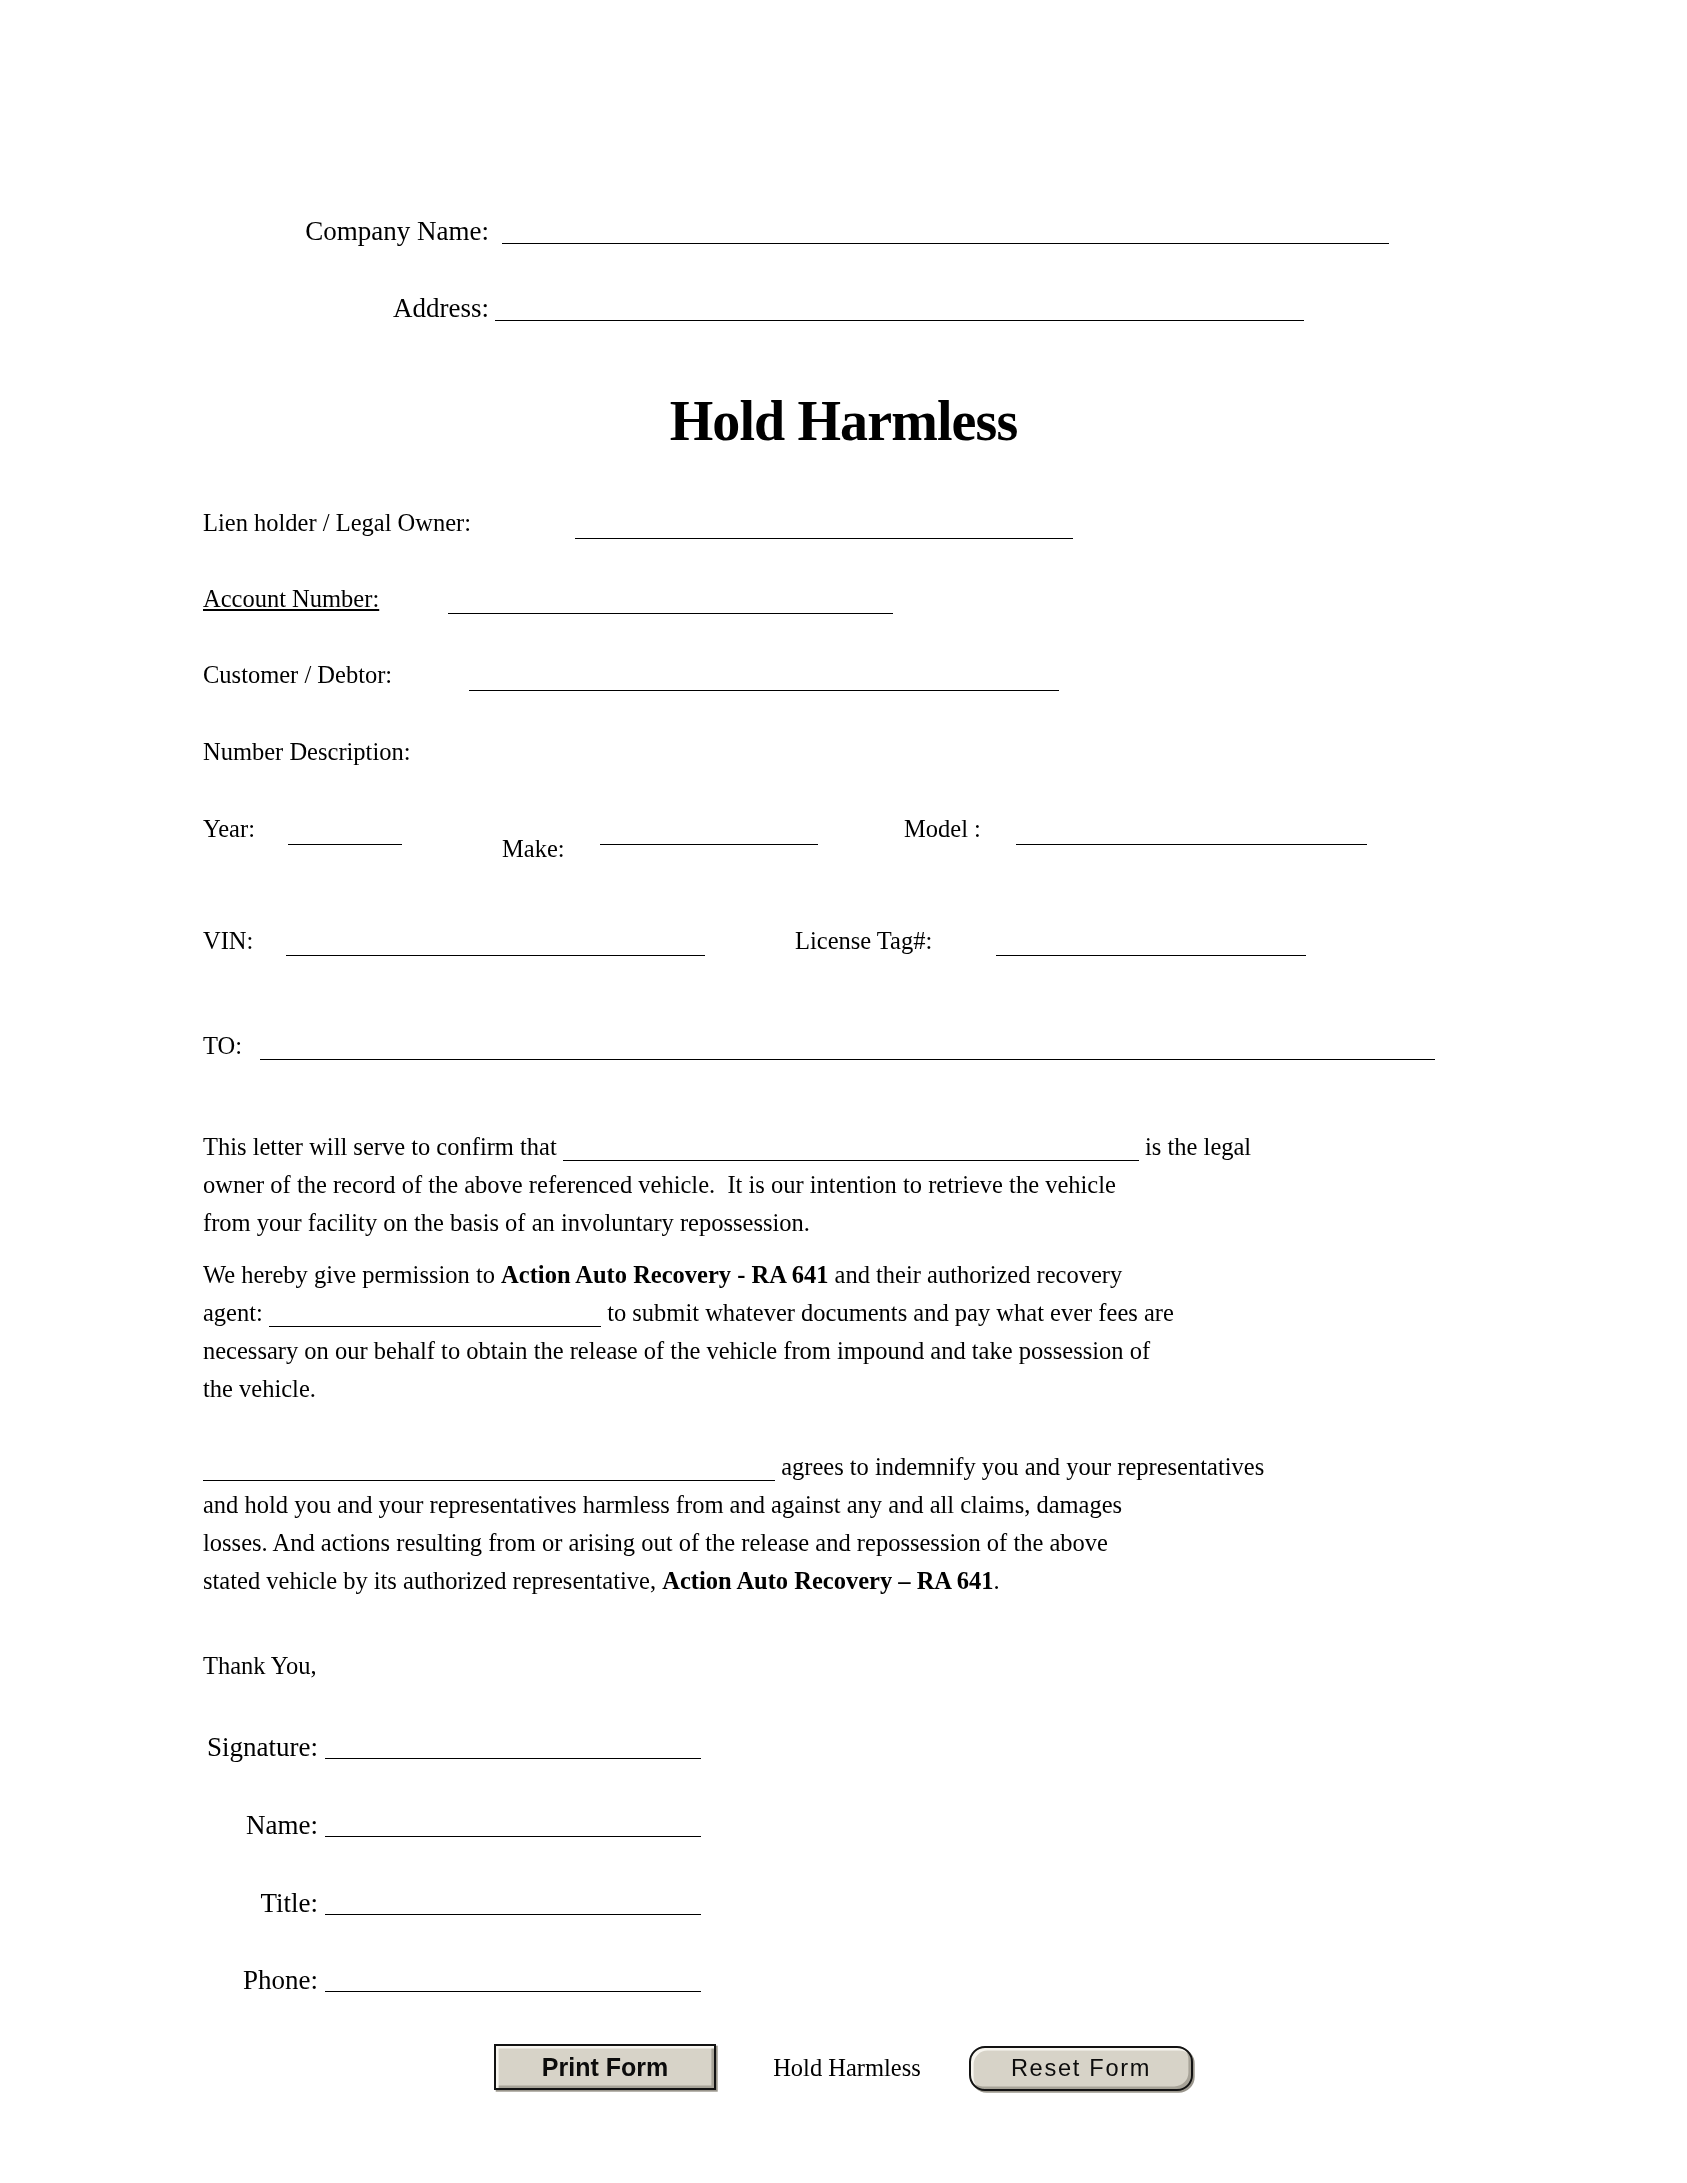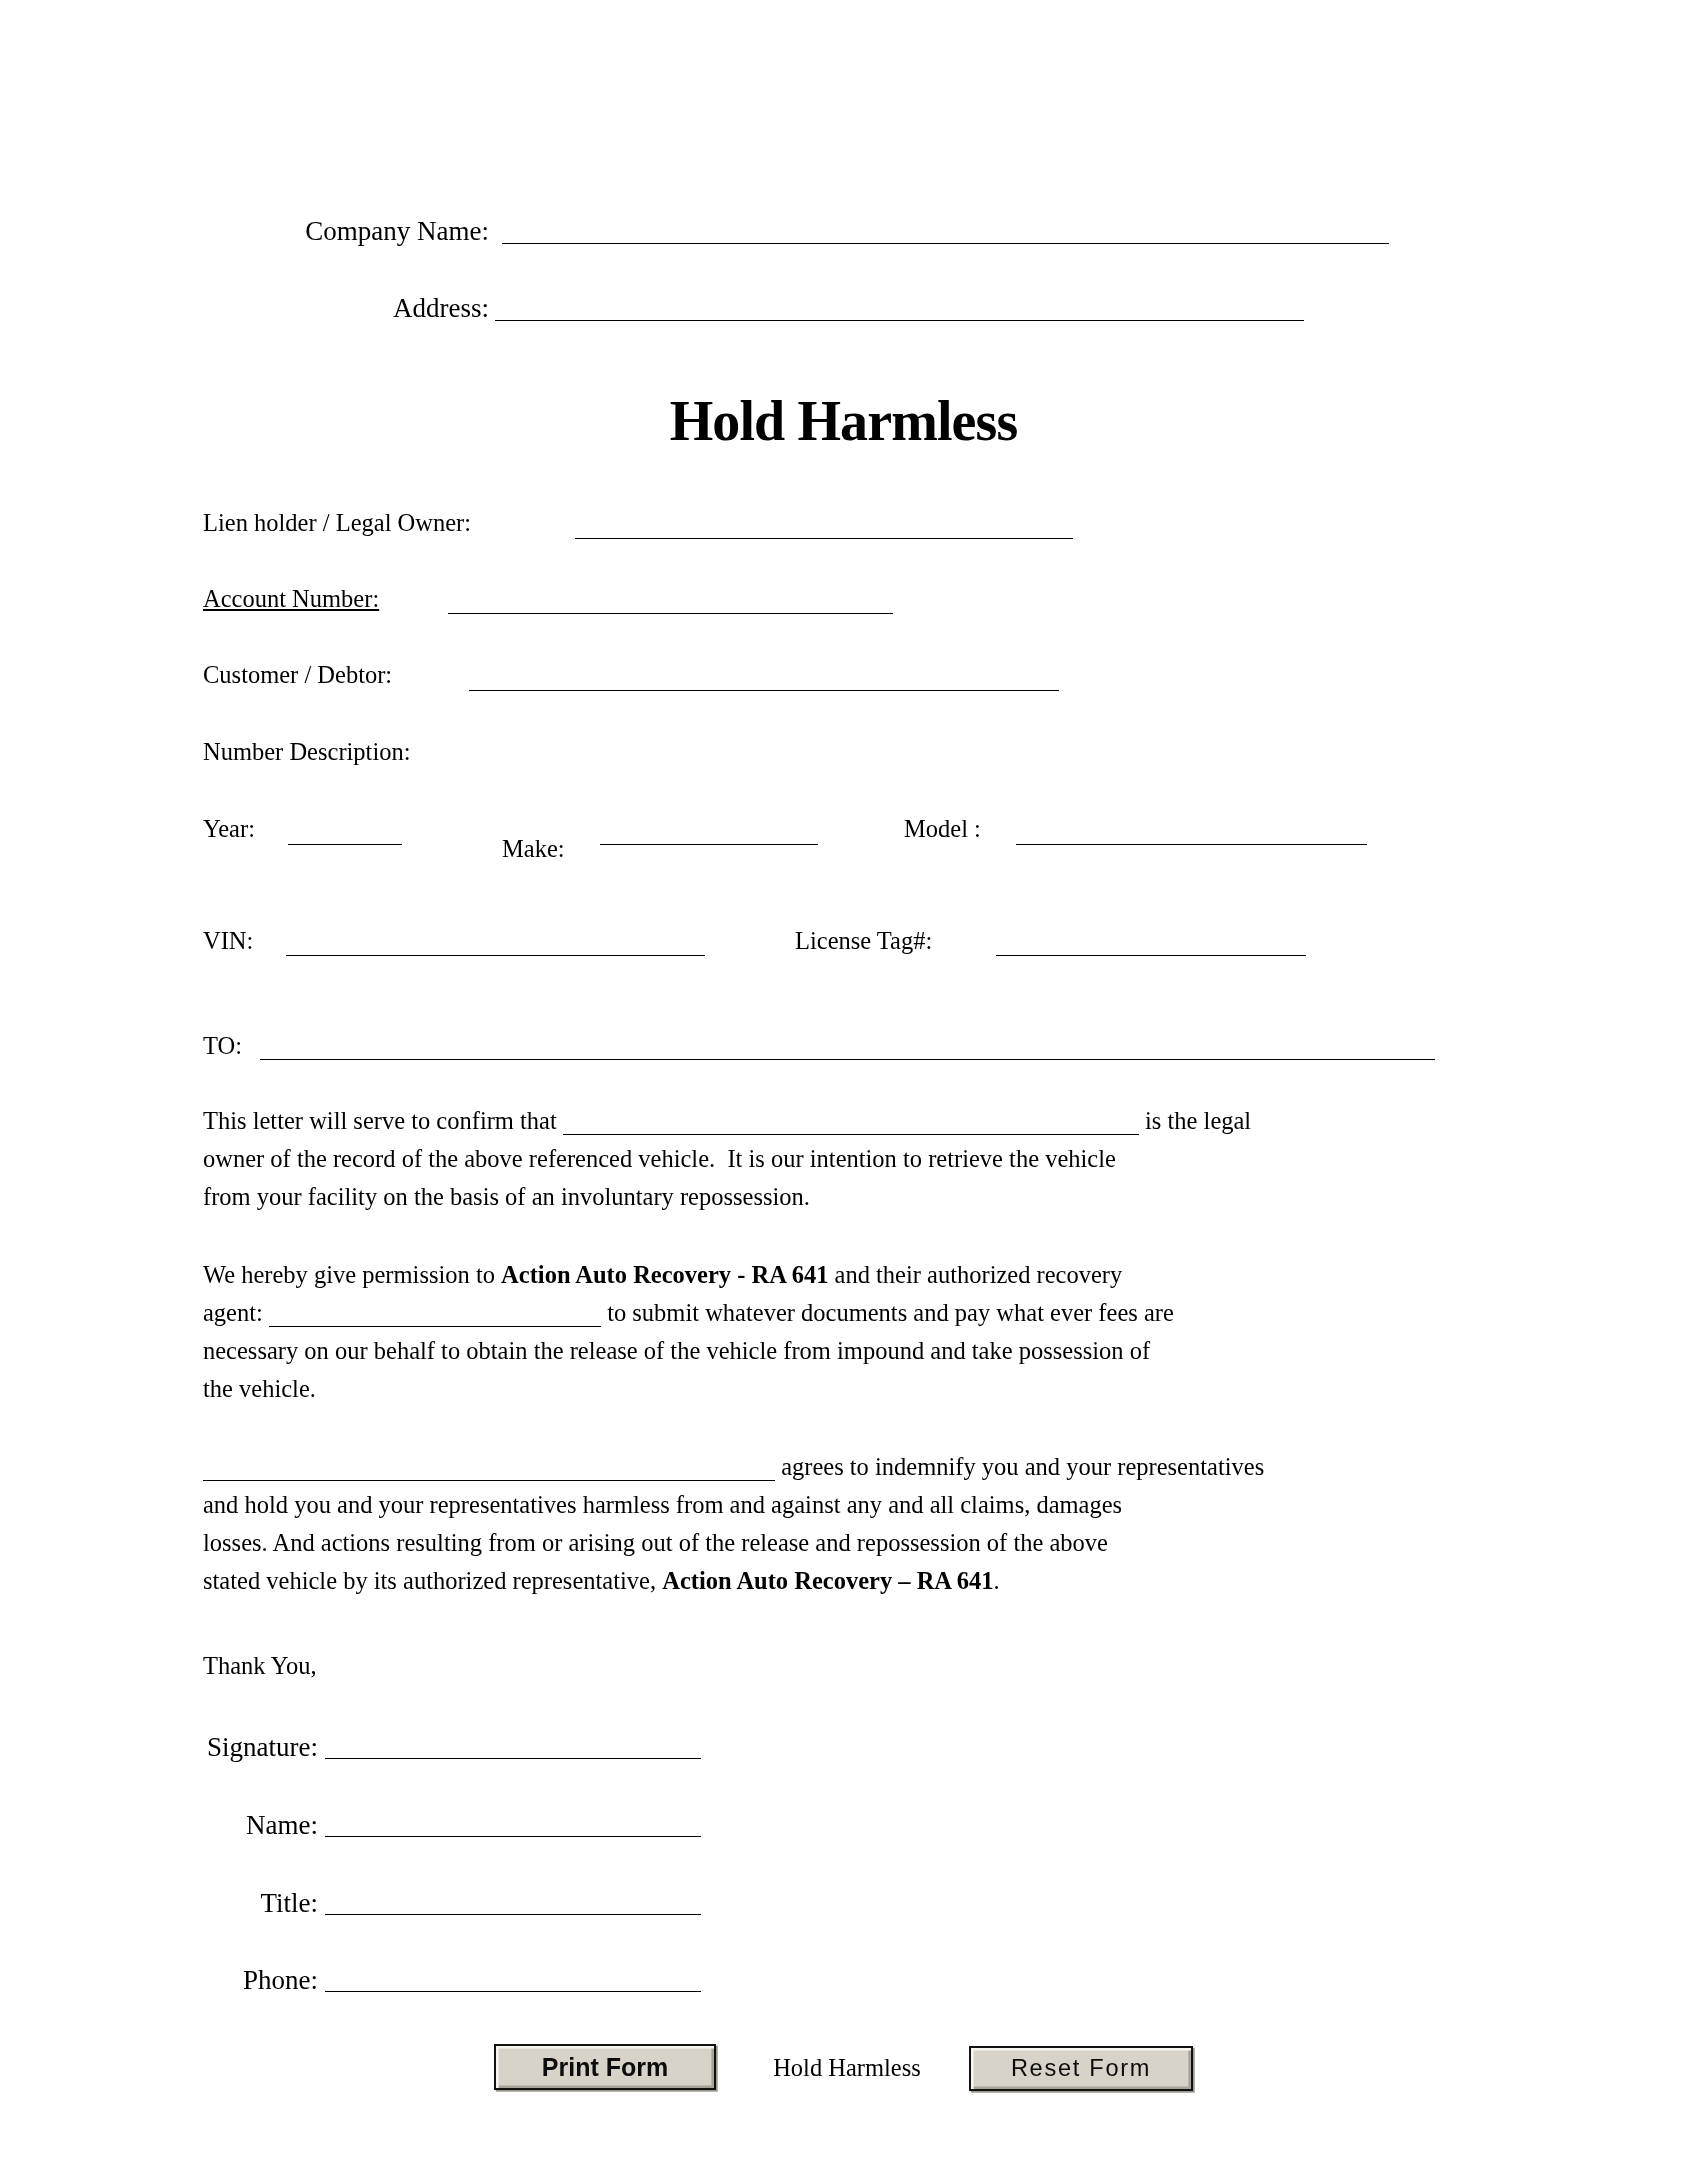--- a/index.html
+++ b/index.html
@@ -41,21 +41,21 @@
     position:absolute;
     background:#d7d3c8;
     border:2.6px solid #121212;
     box-shadow: inset 2.6px 2.6px 0 #f7f5ef, inset -2.6px -2.6px 0 #a7a398, 1.7px 1.7px 0 #9a968c;
     display:flex; align-items:center; justify-content:center;
     font-family:"Liberation Sans","DejaVu Sans",sans-serif;
     cursor:pointer;
     box-sizing:border-box;
   }
   .winbtn.print { font-weight:bold; font-size:25px; color:#0c0c0c; }
-  .winbtn.reset { font-weight:normal; font-size:23.6px; letter-spacing:1.7px; color:#0c0c0c; }
+  .winbtn.reset { font-weight:normal; font-size:23.6px; letter-spacing:1.7px; color:#0c0c0c;border-radius:16px; }
   .footer-name { position:absolute; font-size:24.5px; }
 </style>
 </head>
 <body>
 
 <div class="page">
 
   <div class="t f26 rt" style="left:210px; top:216px; width:279px;">Company Name:</div>
   <div class="fline" style="left:502px; top:217px; width:887px; height:26px;"></div>
 
@@ -86,21 +86,21 @@
 
   <div class="t f28" style="left:203px; top:925px;">VIN:</div>
   <div class="fline" style="left:286px; top:929px; width:419px; height:26px;"></div>
 
   <div class="t f28" style="left:795px; top:925px;">License Tag#:</div>
   <div class="fline" style="left:996px; top:929px; width:310px; height:26px;"></div>
 
   <div class="t f28" style="left:203px; top:1030px;">TO:</div>
   <div class="fline" style="left:260px; top:1033px; width:1175px; height:26px;"></div>
 
-  <div class="para" style="top:1102px; width:1275px;">
+  <div class="para" style="top:1128px; width:1275px;">
     <div class="pline"><span>This letter will serve to confirm that </span><span class="iblank" style="width:576px;"></span><span> is the legal</span></div>
     <div class="pline">owner of the record of the above referenced vehicle.  It is our intention to retrieve the vehicle</div>
     <div class="pline">from your facility on the basis of an involuntary repossession.</div>
   </div>
 
   <div class="para" style="top:1256px; width:1275px;">
     <div class="pline"><span>We hereby give permission to </span><b class="inlinebold">Action Auto Recovery - RA 641</b><span> and their authorized recovery</span></div>
     <div class="pline"><span>agent: </span><span class="iblank" style="width:332px;"></span><span> to submit whatever documents and pay what ever fees are</span></div>
     <div class="pline">necessary on our behalf to obtain the release of the vehicle from impound and take possession of</div>
     <div class="pline">the vehicle.</div>

